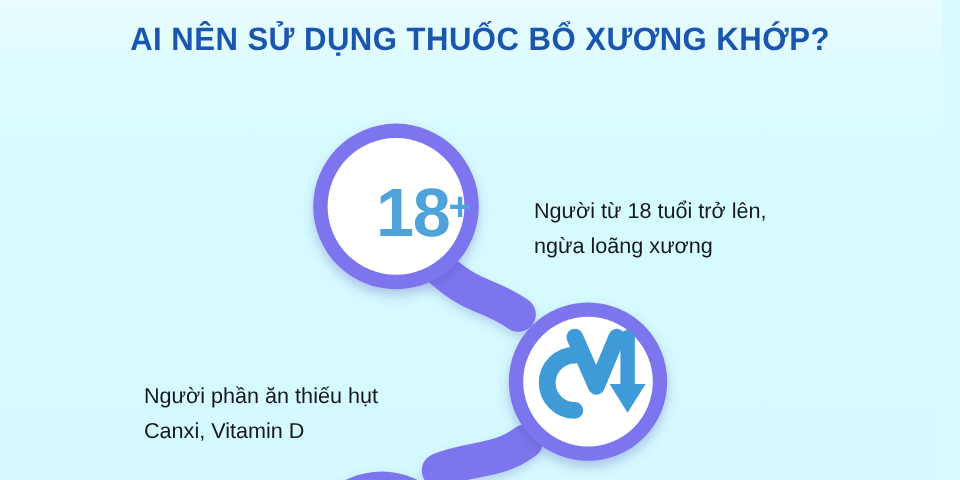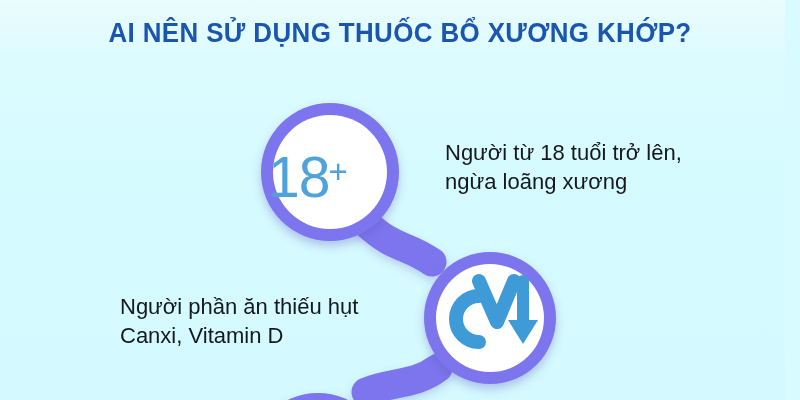--- a/index.html
+++ b/index.html
@@ -54,42 +54,43 @@
     pointer-events: none;
   }
 
   #badge-age-label {
     left: 268px;
     top: 128px;
     width: 124px;
     height: 88px;
     font-family: "Liberation Sans", sans-serif;
     font-size: 57px;
-    font-weight: normal;
+    font-weight: bold;
     color: #4fa2da;
     letter-spacing: -1px;
     line-height: 88px;
-    text-align: left;
+    text-align: right;
     white-space: nowrap;
   }
   #badge-age-label .plus {
     font-size: 33px;
     vertical-align: 14px;
     margin-left: -1px;
   }
 
   
   .caption {
     position: absolute;
     font-family: "Liberation Sans", sans-serif;
-    font-size: 22px;
+    font-size: 18px;
     font-weight: normal;
     color: #15181c;
     line-height: 29px;
     white-space: pre-line;
+    margin-top: 24px;
   }
   #caption-age {
     left: 445px;
     top: 138px;
     width: 320px;
   }
   #caption-diet {
     left: 120px;
     top: 292px;
     width: 300px;

